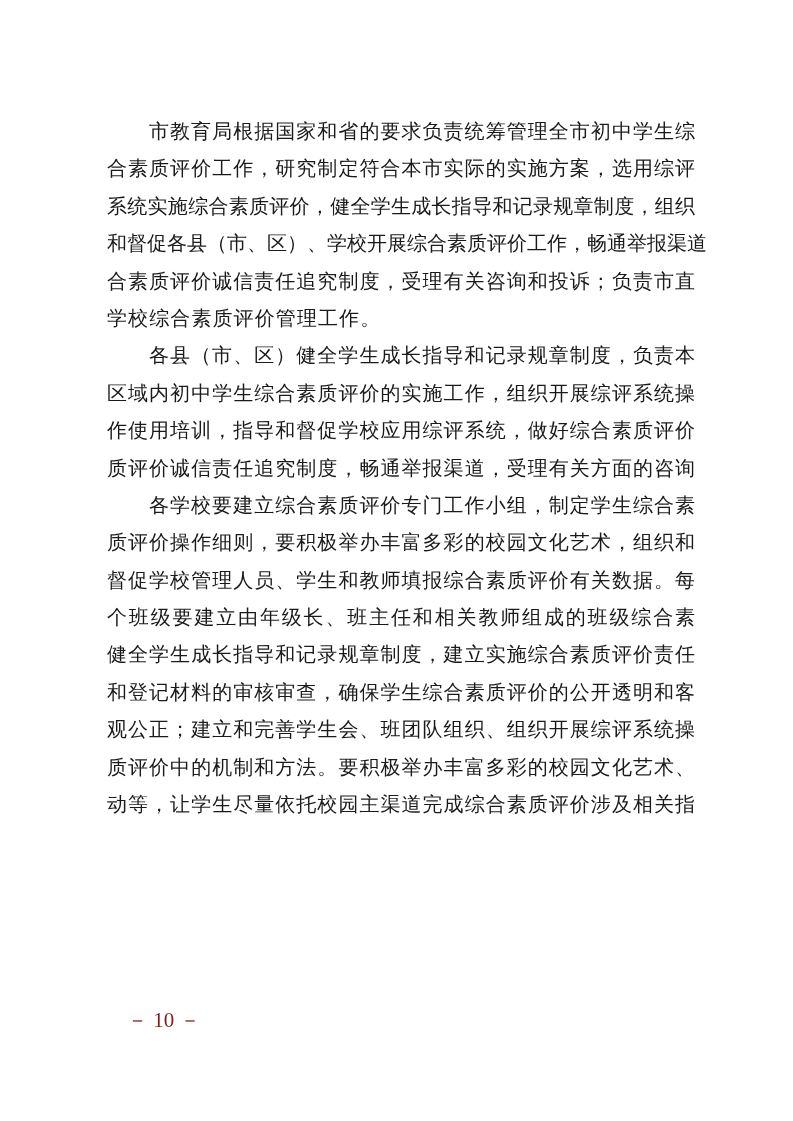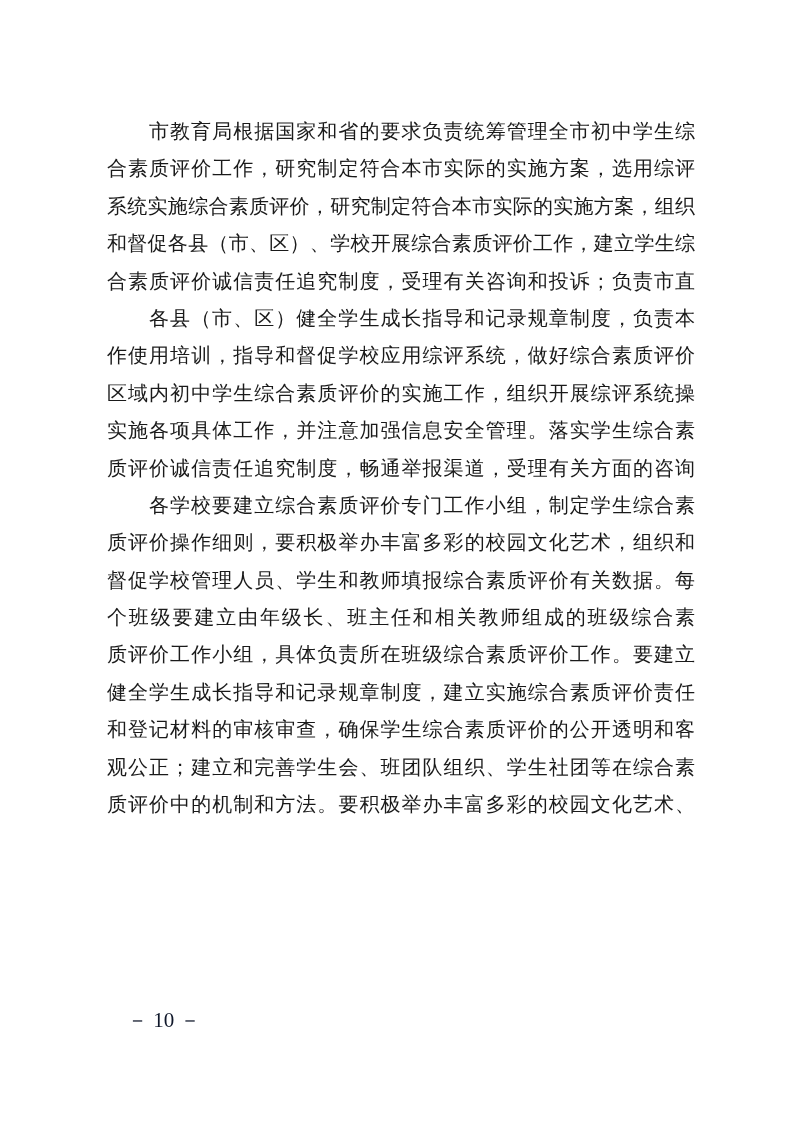--- a/index.html
+++ b/index.html
@@ -46,54 +46,54 @@
     text-align-last: left;
     letter-spacing: 1.1px;
   }
   .page-number {
     position: absolute;
     left: 127px;
     top: 1008px;
     font-family: "Liberation Serif", "DejaVu Serif", serif;
     font-size: 21px;
     line-height: 24px;
-    color: #0f172a;
+    color: #7f1d1d;
     white-space: pre;
   }
 </style>
 </head>
 <body>
 
 <div class="page">
   <div class="content">
 
     <div>
       <span class="line indent">市教育局根据国家和省的要求负责统筹管理全市初中学生综</span>
       <span class="line">合素质评价工作，研究制定符合本市实际的实施方案，选用综评</span>
-      <span class="line">系统实施综合素质评价，研究制定符合本市实际的实施方案，组织</span>
-      <span class="line">和督促各县（市、区）、学校开展综合素质评价工作，建立学生综</span>
+      <span class="line">系统实施综合素质评价，健全学生成长指导和记录规章制度，组织</span>
+      <span class="line">和督促各县（市、区）、学校开展综合素质评价工作，畅通举报渠道</span>
       <span class="line">合素质评价诚信责任追究制度，受理有关咨询和投诉；负责市直</span>
+      <span class="line last">学校综合素质评价管理工作。</span>
     </div>
 
     <div>
       <span class="line indent">各县（市、区）健全学生成长指导和记录规章制度，负责本</span>
+      <span class="line">区域内初中学生综合素质评价的实施工作，组织开展综评系统操</span>
       <span class="line">作使用培训，指导和督促学校应用综评系统，做好综合素质评价</span>
-      <span class="line">区域内初中学生综合素质评价的实施工作，组织开展综评系统操</span>
-      <span class="line">实施各项具体工作，并注意加强信息安全管理。落实学生综合素</span>
       <span class="line">质评价诚信责任追究制度，畅通举报渠道，受理有关方面的咨询</span>
     </div>
 
     <div>
       <span class="line indent">各学校要建立综合素质评价专门工作小组，制定学生综合素</span>
       <span class="line">质评价操作细则，要积极举办丰富多彩的校园文化艺术，组织和</span>
       <span class="line">督促学校管理人员、学生和教师填报综合素质评价有关数据。每</span>
       <span class="line">个班级要建立由年级长、班主任和相关教师组成的班级综合素</span>
-      <span class="line">质评价工作小组，具体负责所在班级综合素质评价工作。要建立</span>
       <span class="line">健全学生成长指导和记录规章制度，建立实施综合素质评价责任</span>
       <span class="line">和登记材料的审核审查，确保学生综合素质评价的公开透明和客</span>
-      <span class="line">观公正；建立和完善学生会、班团队组织、学生社团等在综合素</span>
+      <span class="line">观公正；建立和完善学生会、班团队组织、组织开展综评系统操</span>
       <span class="line">质评价中的机制和方法。要积极举办丰富多彩的校园文化艺术、</span>
+      <span class="line">动等，让学生尽量依托校园主渠道完成综合素质评价涉及相关指</span>
     </div>
 
   </div>
 
   <div class="page-number">－ 10 －</div>
 </div>
 
 </body></html>

